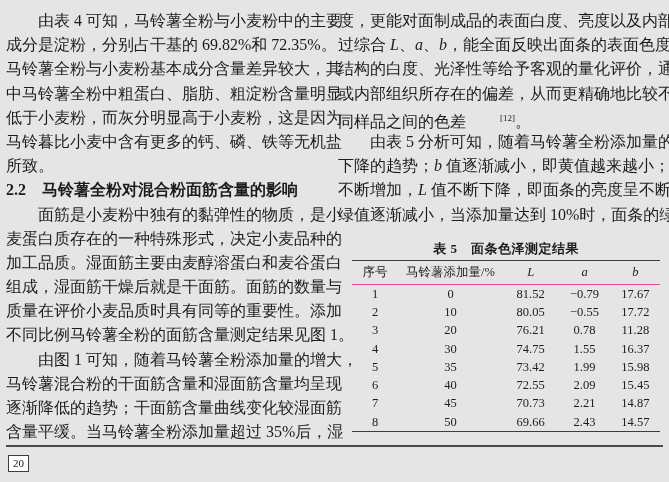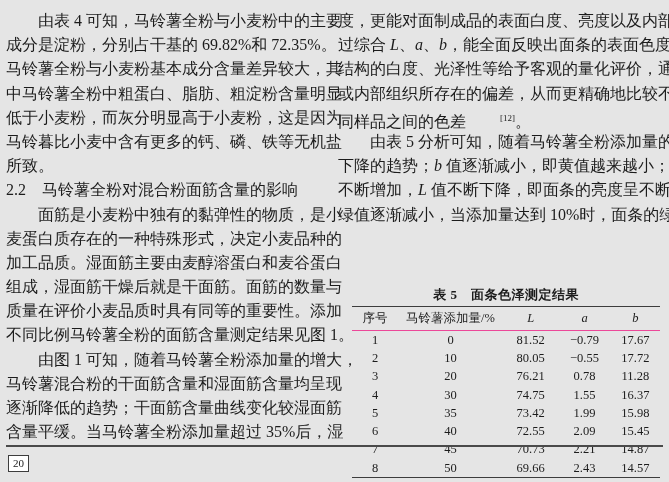--- a/index.html
+++ b/index.html
@@ -8,25 +8,25 @@
     width:669px;height:482px;
     background:#e5e5e5;
     overflow:hidden;
     font-family:"Liberation Serif","DejaVu Serif",serif;
     color:#1c1c1c;
   }
   .col{position:absolute;top:9px;width:328px;}
   .col-left{left:6px;}
   .col-right{left:338px;}
   .line{height:24.2px;line-height:24.2px;font-size:16px;white-space:nowrap;letter-spacing:0;}
-  .b{font-weight:normal;}
+  .b{font-weight:bold;}
   .it{font-style:italic;}
   .sup{font-size:9px;vertical-align:6px;letter-spacing:0;margin-left:34px;}
   .tbl-wrap{position:absolute;left:352px;top:240px;width:308px;}
-  .tbl-title{font-size:13px;font-weight:bold;text-align:center;height:18px;line-height:18px;margin-bottom:2px;letter-spacing:0.5px;margin-top:46px;}
+  .tbl-title{font-size:13px;font-weight:bold;text-align:center;height:18px;line-height:18px;margin-bottom:2px;letter-spacing:0.5px;}
   table{width:100%;border-collapse:collapse;table-layout:fixed;font-size:12.5px;
         border-top:1.5px solid #3d3d3d;border-bottom:1.5px solid #3d3d3d;}
   thead th{font-weight:normal;border-bottom:1px solid #ec4899;height:23px;text-align:center;padding:0;}
   tbody td{height:18.3px;text-align:center;padding:0;}
   .footer-rule{position:absolute;left:6px;top:445px;width:657px;border-top:2px solid #4a4a4a;}
   .page-num{position:absolute;left:8px;top:455px;border:1px solid #3d3d3d;
             font-size:11px;line-height:13px;padding:1px 4px;background:#fff;}
 </style>
 </head>
 <body>

